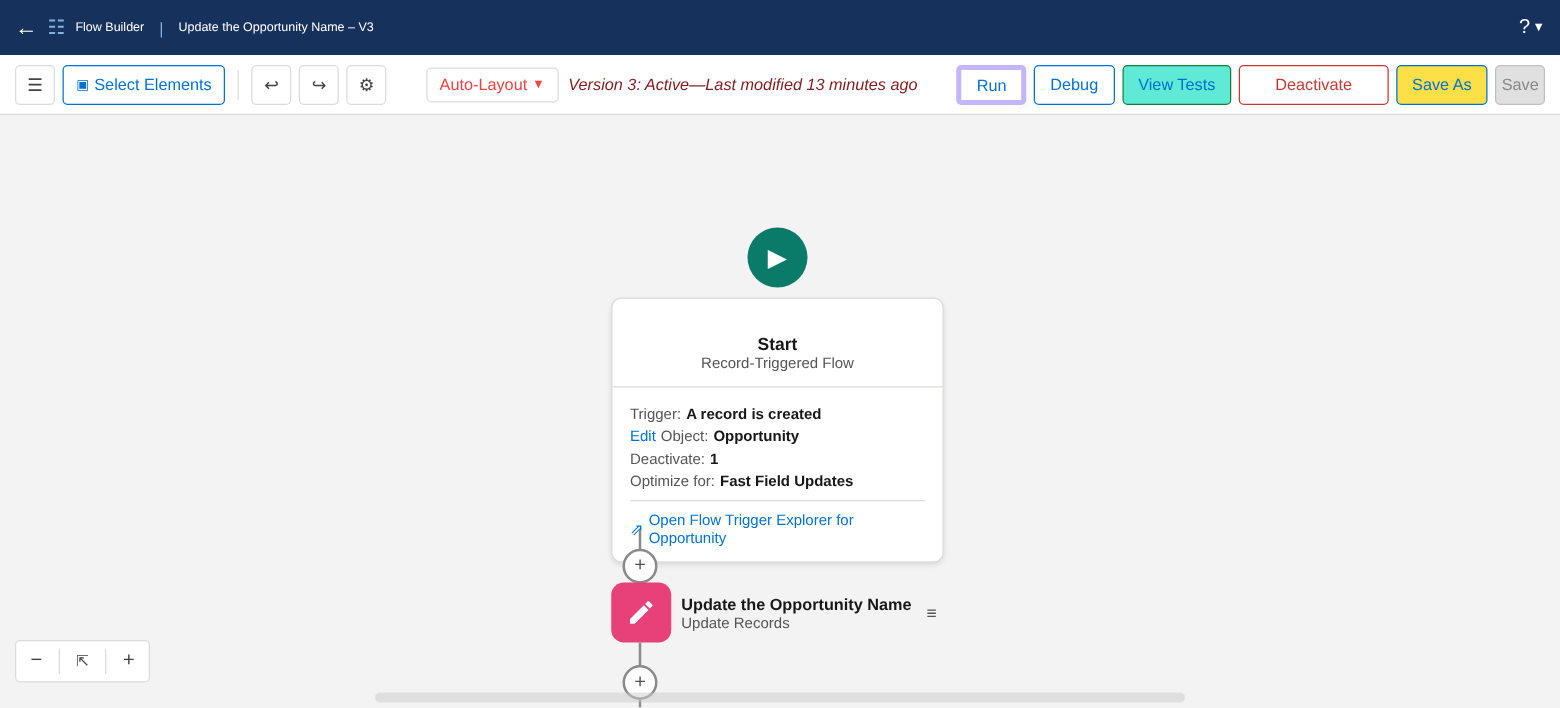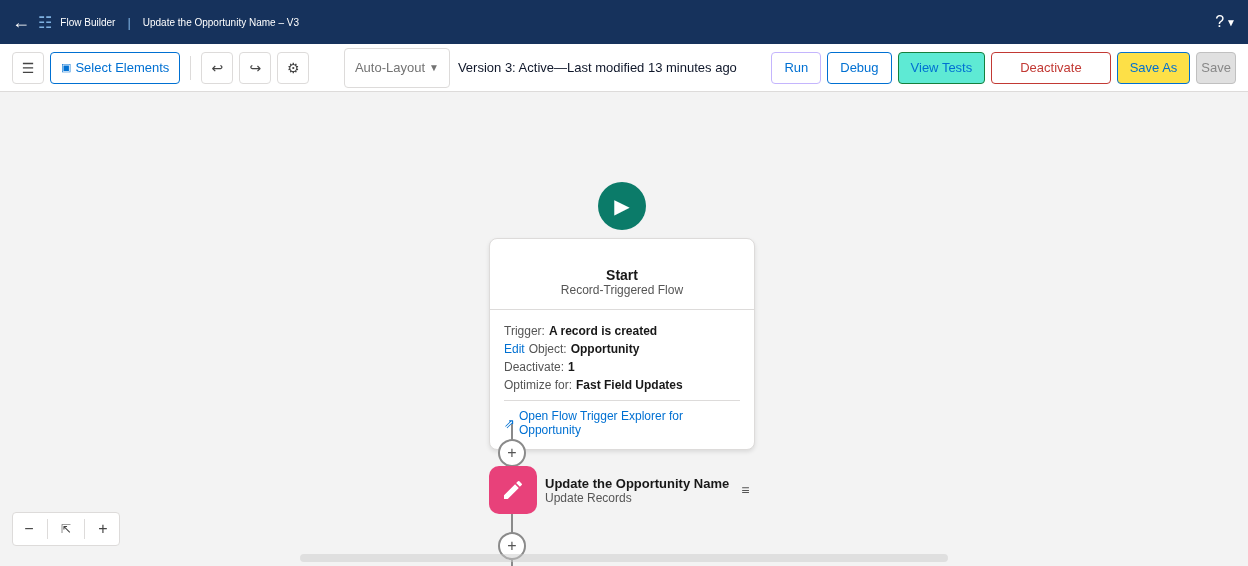--- a/index.html
+++ b/index.html
@@ -82,39 +82,40 @@
       display: flex;
       align-items: center;
       gap: 8px;
     }
     .auto-layout-btn {
       background: none;
       border: 1px solid #dddbda;
       border-radius: 4px;
       padding: 5px 10px;
       cursor: pointer;
-      color: #737373;
+      color: #ef4444;
       font-size: 13px;
       display: flex;
       align-items: center;
       gap: 4px;
-      height: 40px;
+      height: 28px;
     }
     .version-text {
-      color: #0f172a;
-      font-size: 13px;
+      color: #7f1d1d;
+      font-size: 13px;
+      font-style: italic;
     }
     .toolbar-right {
       display: flex;
       align-items: center;
       gap: 6px;
     }
     .btn-run {
       background: white;
-      border: 1px solid #c4b5fd;
+      border: 4px solid #c4b5fd;
       color: #0070d2;
       border-radius: 4px;
       padding: 5px 12px;
       cursor: pointer;
       font-size: 13px;
       height: 32px;
     }
     .btn-debug {
       background: white;
       border: 1px solid #0070d2;

